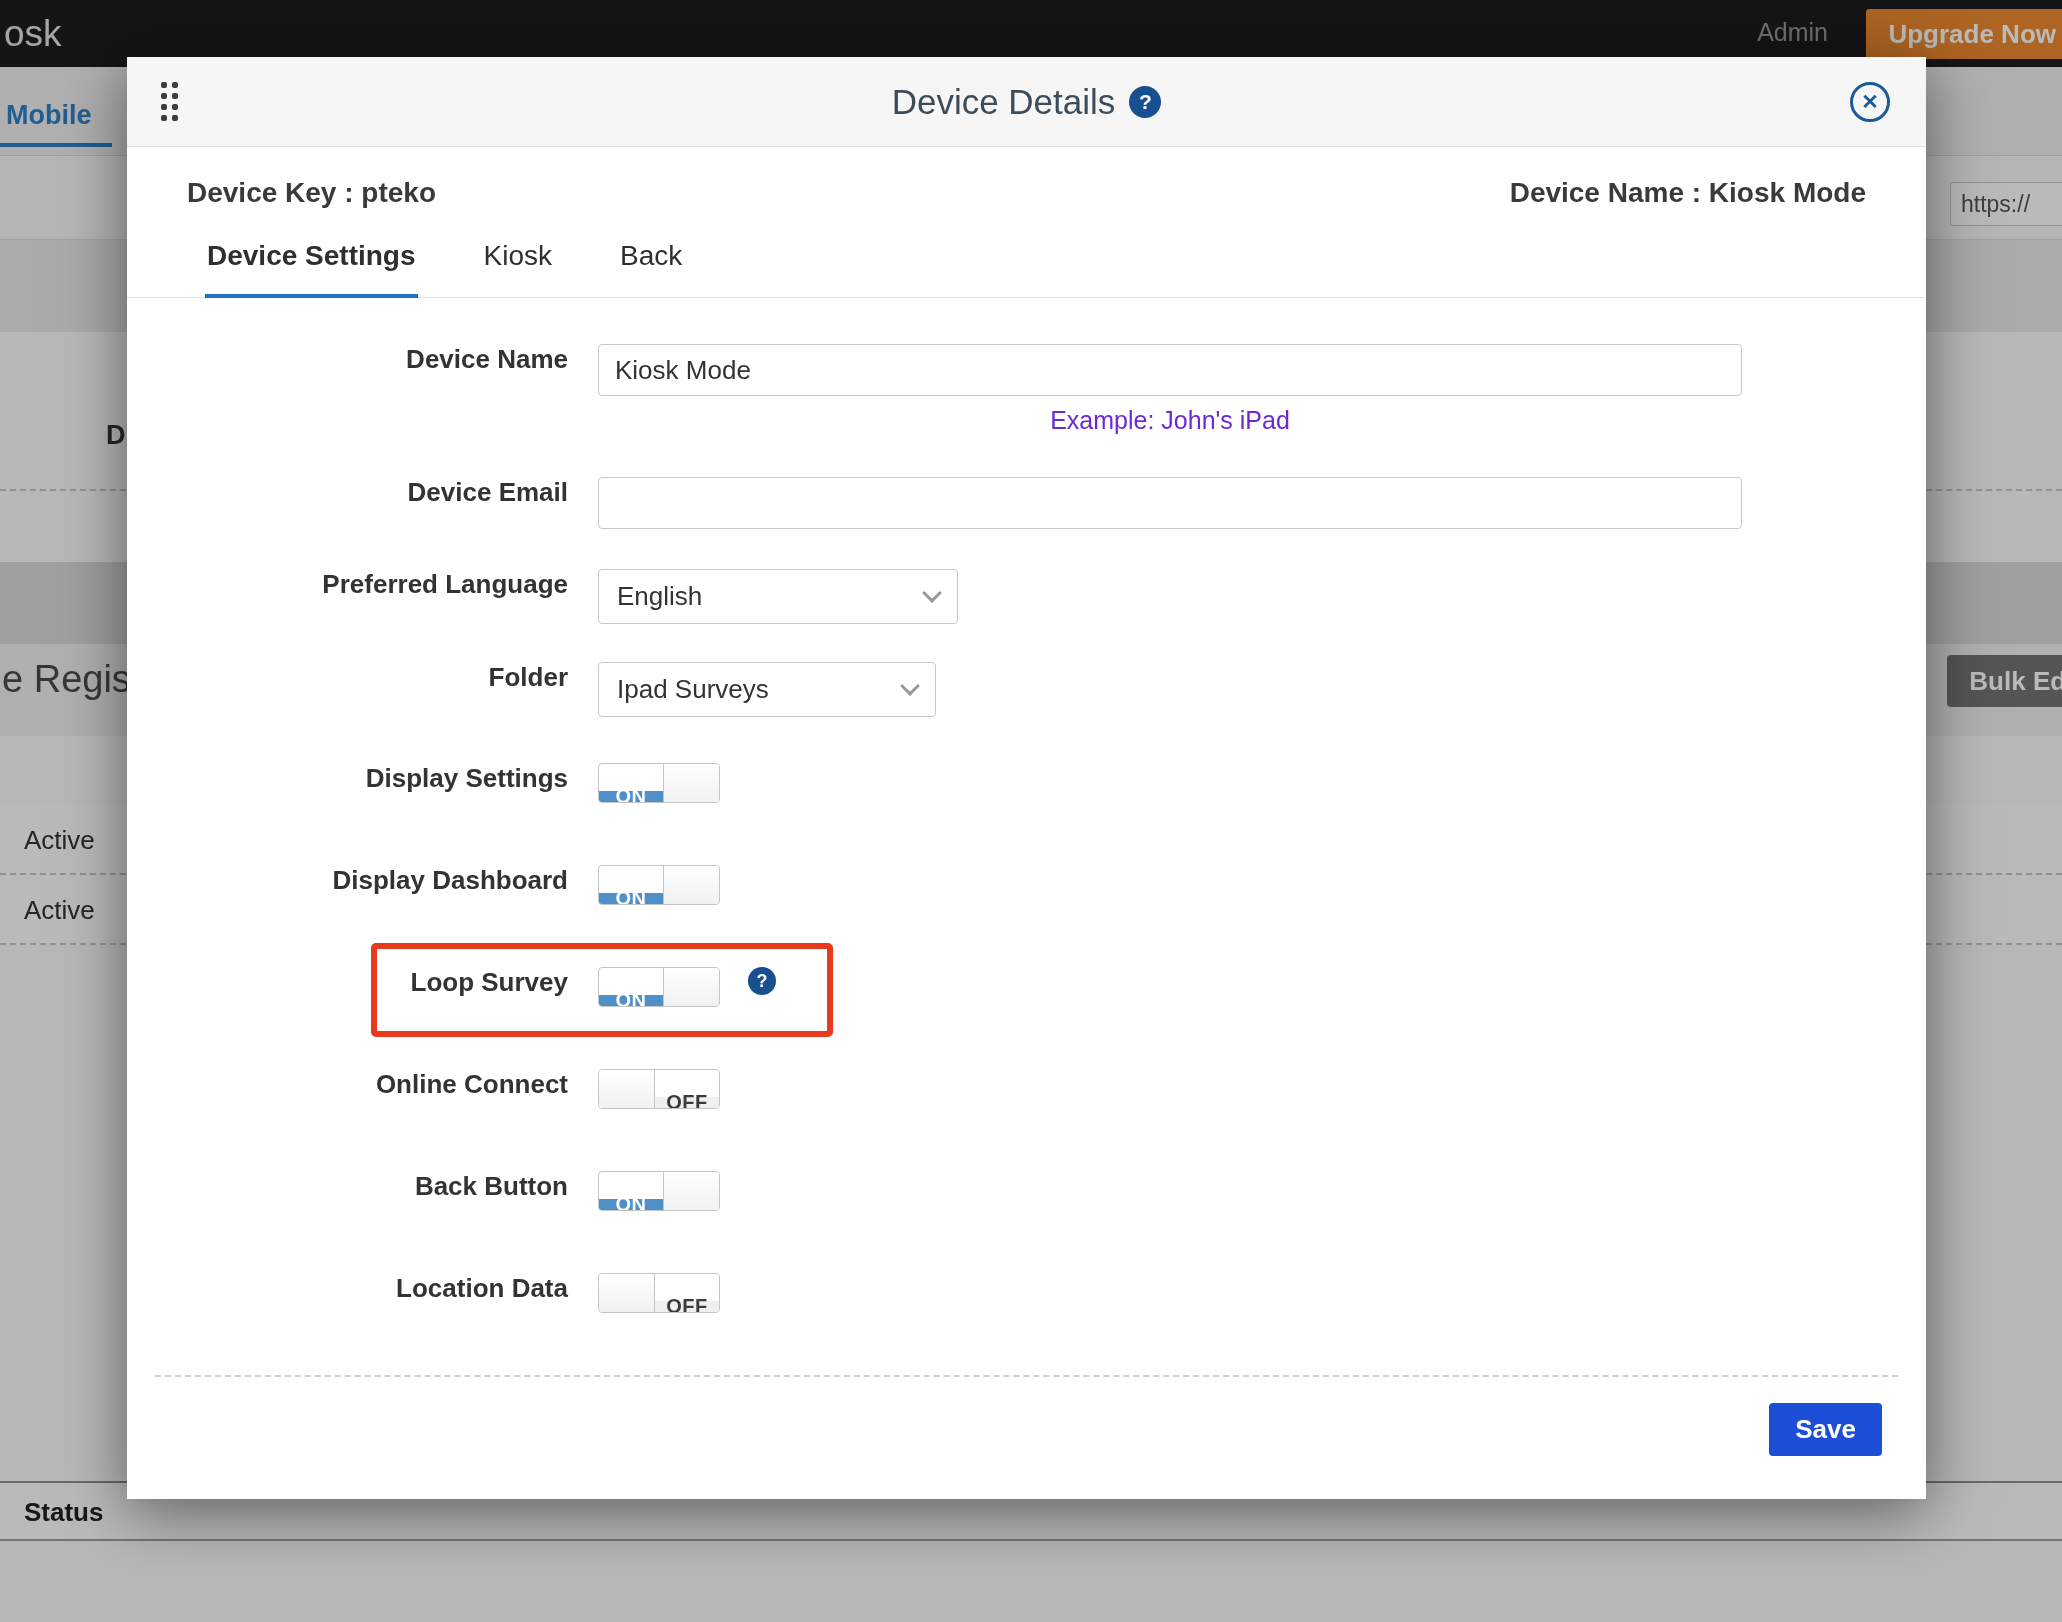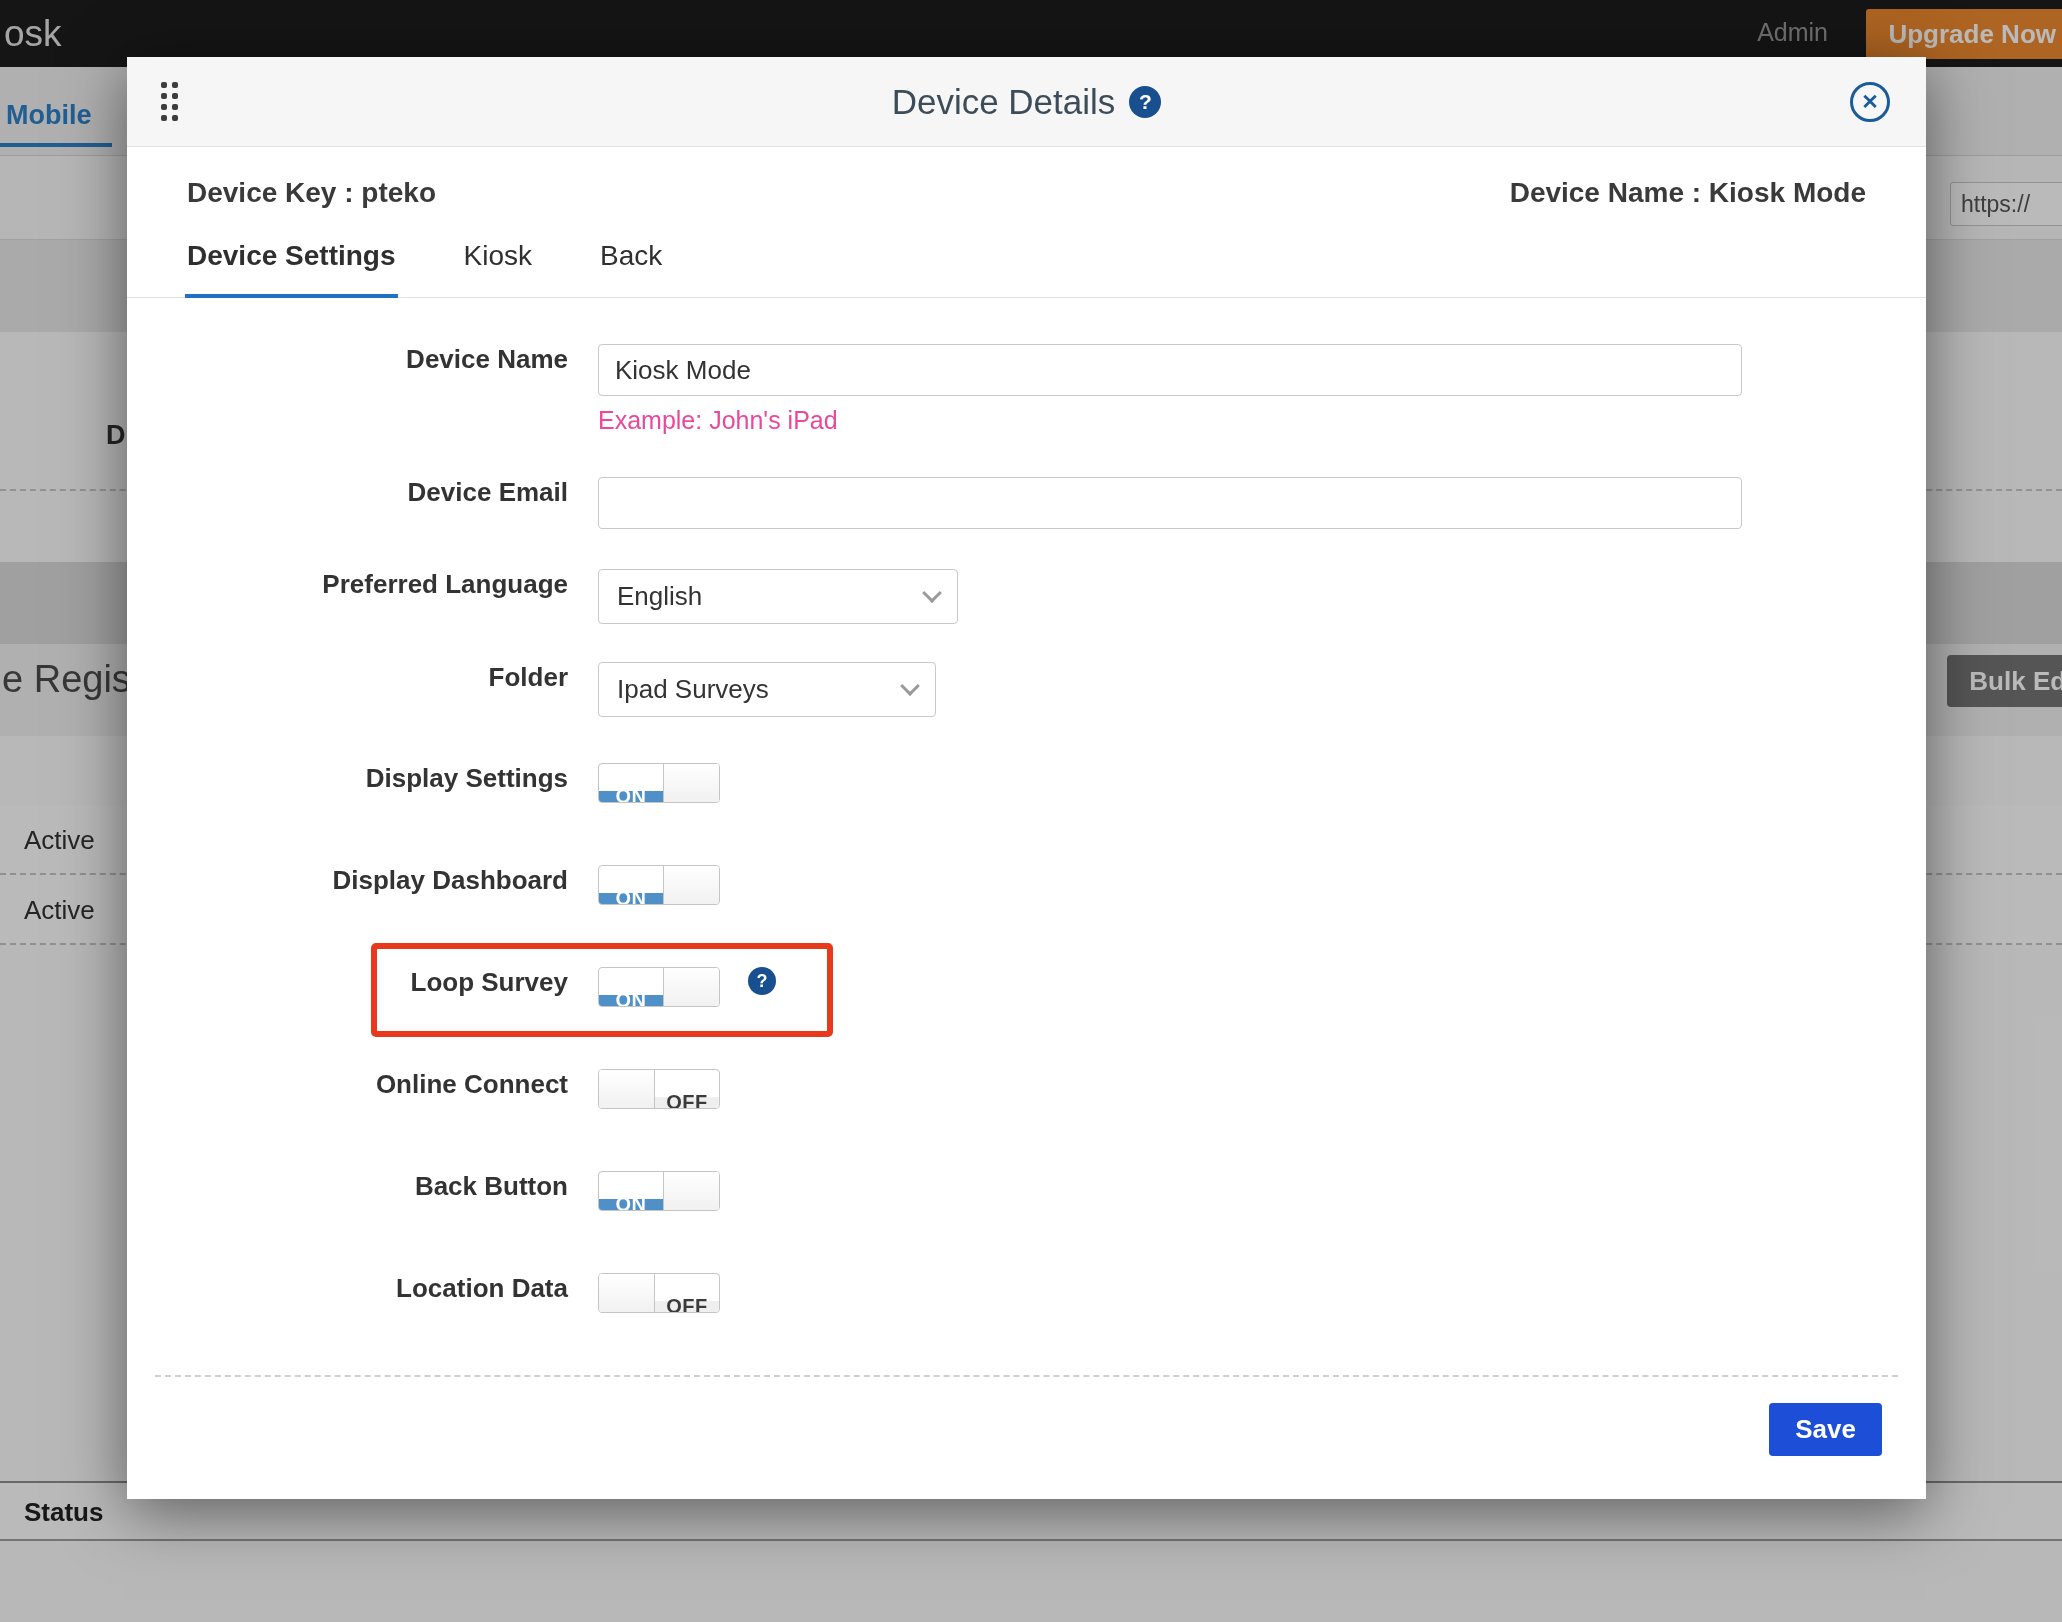--- a/index.html
+++ b/index.html
@@ -50,30 +50,30 @@
   .drag-handle i { width:6px; height:6px; background:#3d3d3d; border-radius:2px; display:block; }
   .modal-title-wrap { height:100%; display:flex; align-items:center; justify-content:center; gap:14px; }
   .modal-title { font-size:35px; color:#3d4c59; font-weight:500; }
   .help-badge { width:32px; height:32px; border-radius:50%; background:#174f8f; color:#fff; font-size:21px;
     font-weight:700; display:flex; align-items:center; justify-content:center; cursor:pointer; }
   .close-btn { position:absolute; right:36px; top:25px; width:40px; height:40px; border-radius:50%;
     border:3px solid #1b5a9b; color:#1b5a9b; display:flex; align-items:center; justify-content:center;
     font-size:21px; font-weight:700; cursor:pointer; background:transparent; }
   .modal-subheader { display:flex; justify-content:space-between; padding:30px 60px 24px;
     font-size:28px; font-weight:600; color:#3a3a3a; }
-  .modal-tabs { display:flex; gap:64px; padding:0 58px; border-bottom:1px solid #e2e2e2; }
+  .modal-tabs { display:flex; gap:64px; padding:0 78px; border-bottom:1px solid #e2e2e2; }
   .tab { font-size:28px; color:#2f2f2f; padding:6px 2px 22px; cursor:pointer; position:relative; top:1px; }
   .tab.active { font-weight:700; border-bottom:4px solid #1f72c0; }
 
   .modal-form { padding-top:46px; }
   .form-row { display:flex; }
   .form-label { width:471px; padding-right:30px; text-align:right; font-size:26px; font-weight:700; color:#333; flex:none; }
   .text-input { width:1144px; height:52px; border:1px solid #c9c9c9; border-radius:4px; font-size:26px;
     color:#333; padding:0 16px; font-family:inherit; background:#fff; }
-  .hint-row { margin:10px 17px 42px 471px; width:1144px; text-align:left; font-size:25px; color:#ec4899; }
+  .hint-row { margin:10px 17px 42px 471px; width:1144px; text-align:center; font-size:25px; color:#6d28d9; }
   .row-email { margin-bottom:40px; }
   .row-lang { margin-bottom:38px; }
   .row-folder { margin-bottom:46px; }
   .select { height:55px; border:1px solid #c9c9c9; border-radius:4px; display:flex; align-items:center;
     justify-content:space-between; padding:0 18px; font-size:26px; color:#333; background:#fff; cursor:pointer; }
   .select.lang { width:360px; }
   .select.folder { width:338px; }
   .chevron { width:14px; height:14px; border-right:3px solid #9a9a9a; border-bottom:3px solid #9a9a9a;
     transform:rotate(45deg); margin-top:-8px; flex:none; }
 

